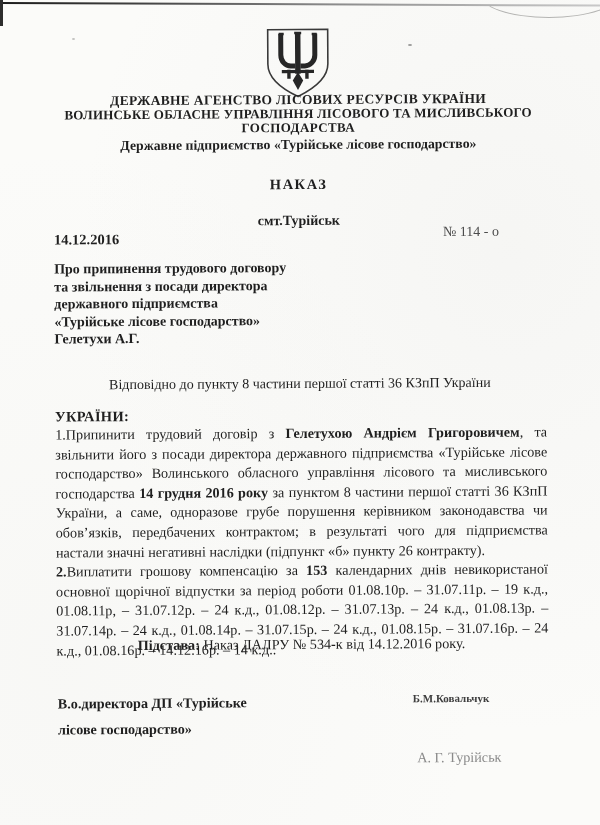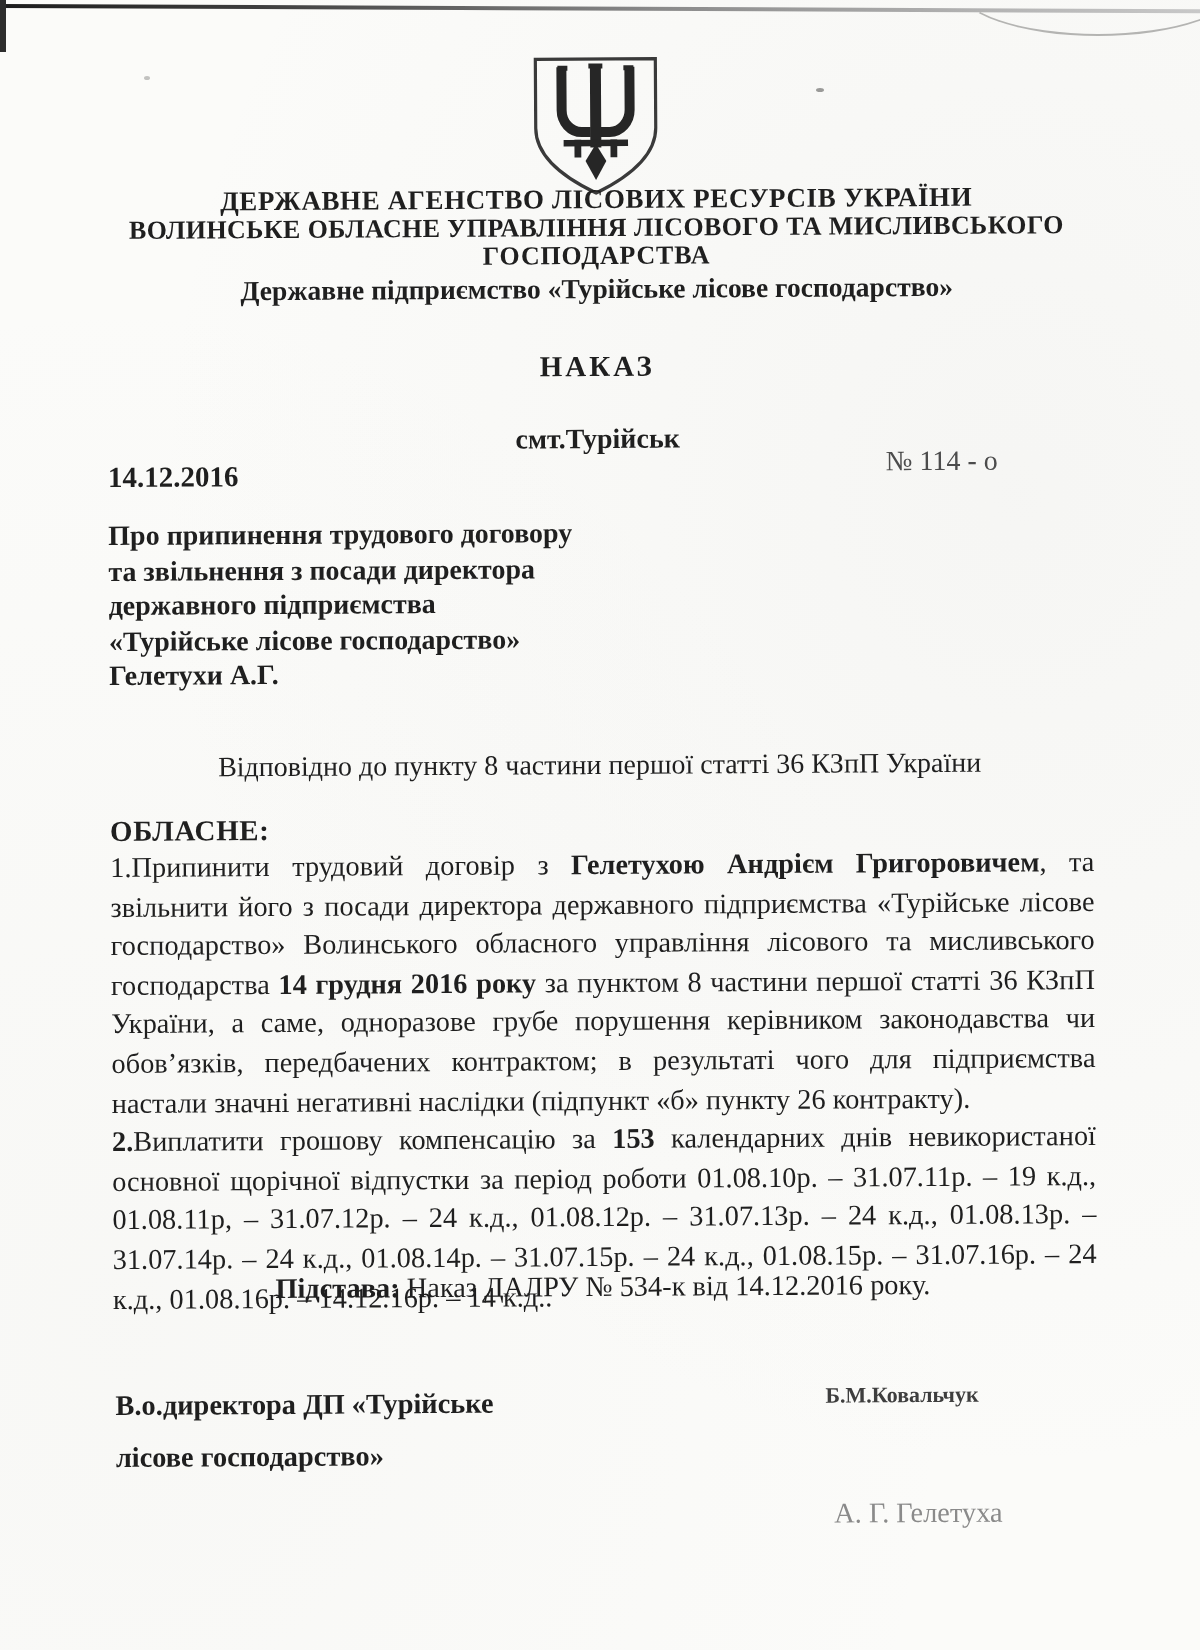--- a/index.html
+++ b/index.html
@@ -95,31 +95,31 @@
     <div class="subject">
       <div>Про припинення трудового  договору</div>
       <div>та звільнення з посади директора</div>
       <div>державного підприємства</div>
       <div>«Турійське лісове господарство»</div>
       <div>Гелетухи А.Г.</div>
     </div>
 
     <div class="center legal-basis">Відповідно до пункту  8 частини першої статті 36  КЗпП України</div>
 
-    <div class="resolution-heading">ОБЛАСНЕ:</div>
+    <div class="resolution-heading">УКРАЇНИ:</div>
 
     <div class="body-text">
       <p><span>1.Припинити трудовий договір з </span><span class="bold">Гелетухою Андрієм Григоровичем</span><span>, та звільнити його з посади директора державного підприємства «Турійське лісове господарство» Волинського обласного управління лісового та мисливського господарства </span><span class="bold">14 грудня 2016 року</span><span> за пунктом 8 частини першої статті 36 КЗпП України, а саме, одноразове грубе порушення керівником законодавства чи обов’язків, передбачених контрактом; в результаті чого для підприємства настали значні негативні наслідки (підпункт «б» пункту 26 контракту).</span></p>
       <p><span class="bold">2.</span><span>Виплатити грошову компенсацію за </span><span class="bold">153</span><span> календарних днів невикористаної основної щорічної відпустки за період роботи 01.08.10р. – 31.07.11р. – 19 к.д., 01.08.11р, – 31.07.12р. – 24 к.д., 01.08.12р. – 31.07.13р. – 24 к.д., 01.08.13р. – 31.07.14р. – 24 к.д., 01.08.14р. – 31.07.15р. – 24 к.д., 01.08.15р. – 31.07.16р. – 24 к.д., 01.08.16р. – 14.12.16р. – 14 к.д..</span></p>
     </div>
 
     <div class="center basis-line"><span class="bold">Підстава:</span><span> Наказ ДАЛРУ № 534-к від 14.12.2016 року.</span></div>
 
     <div class="sig-position">
       <div>В.о.директора  ДП «Турійське</div>
       <div>лісове господарство»</div>
     </div>
     <div class="sig-name">Б.М.Ковальчук</div>
 
-    <div class="ack-name">А. Г. Гелетуха</div>
+    <div class="ack-name">А. Г. Турійськ</div>
 
   </div>
 </div>
 
 </body></html>

